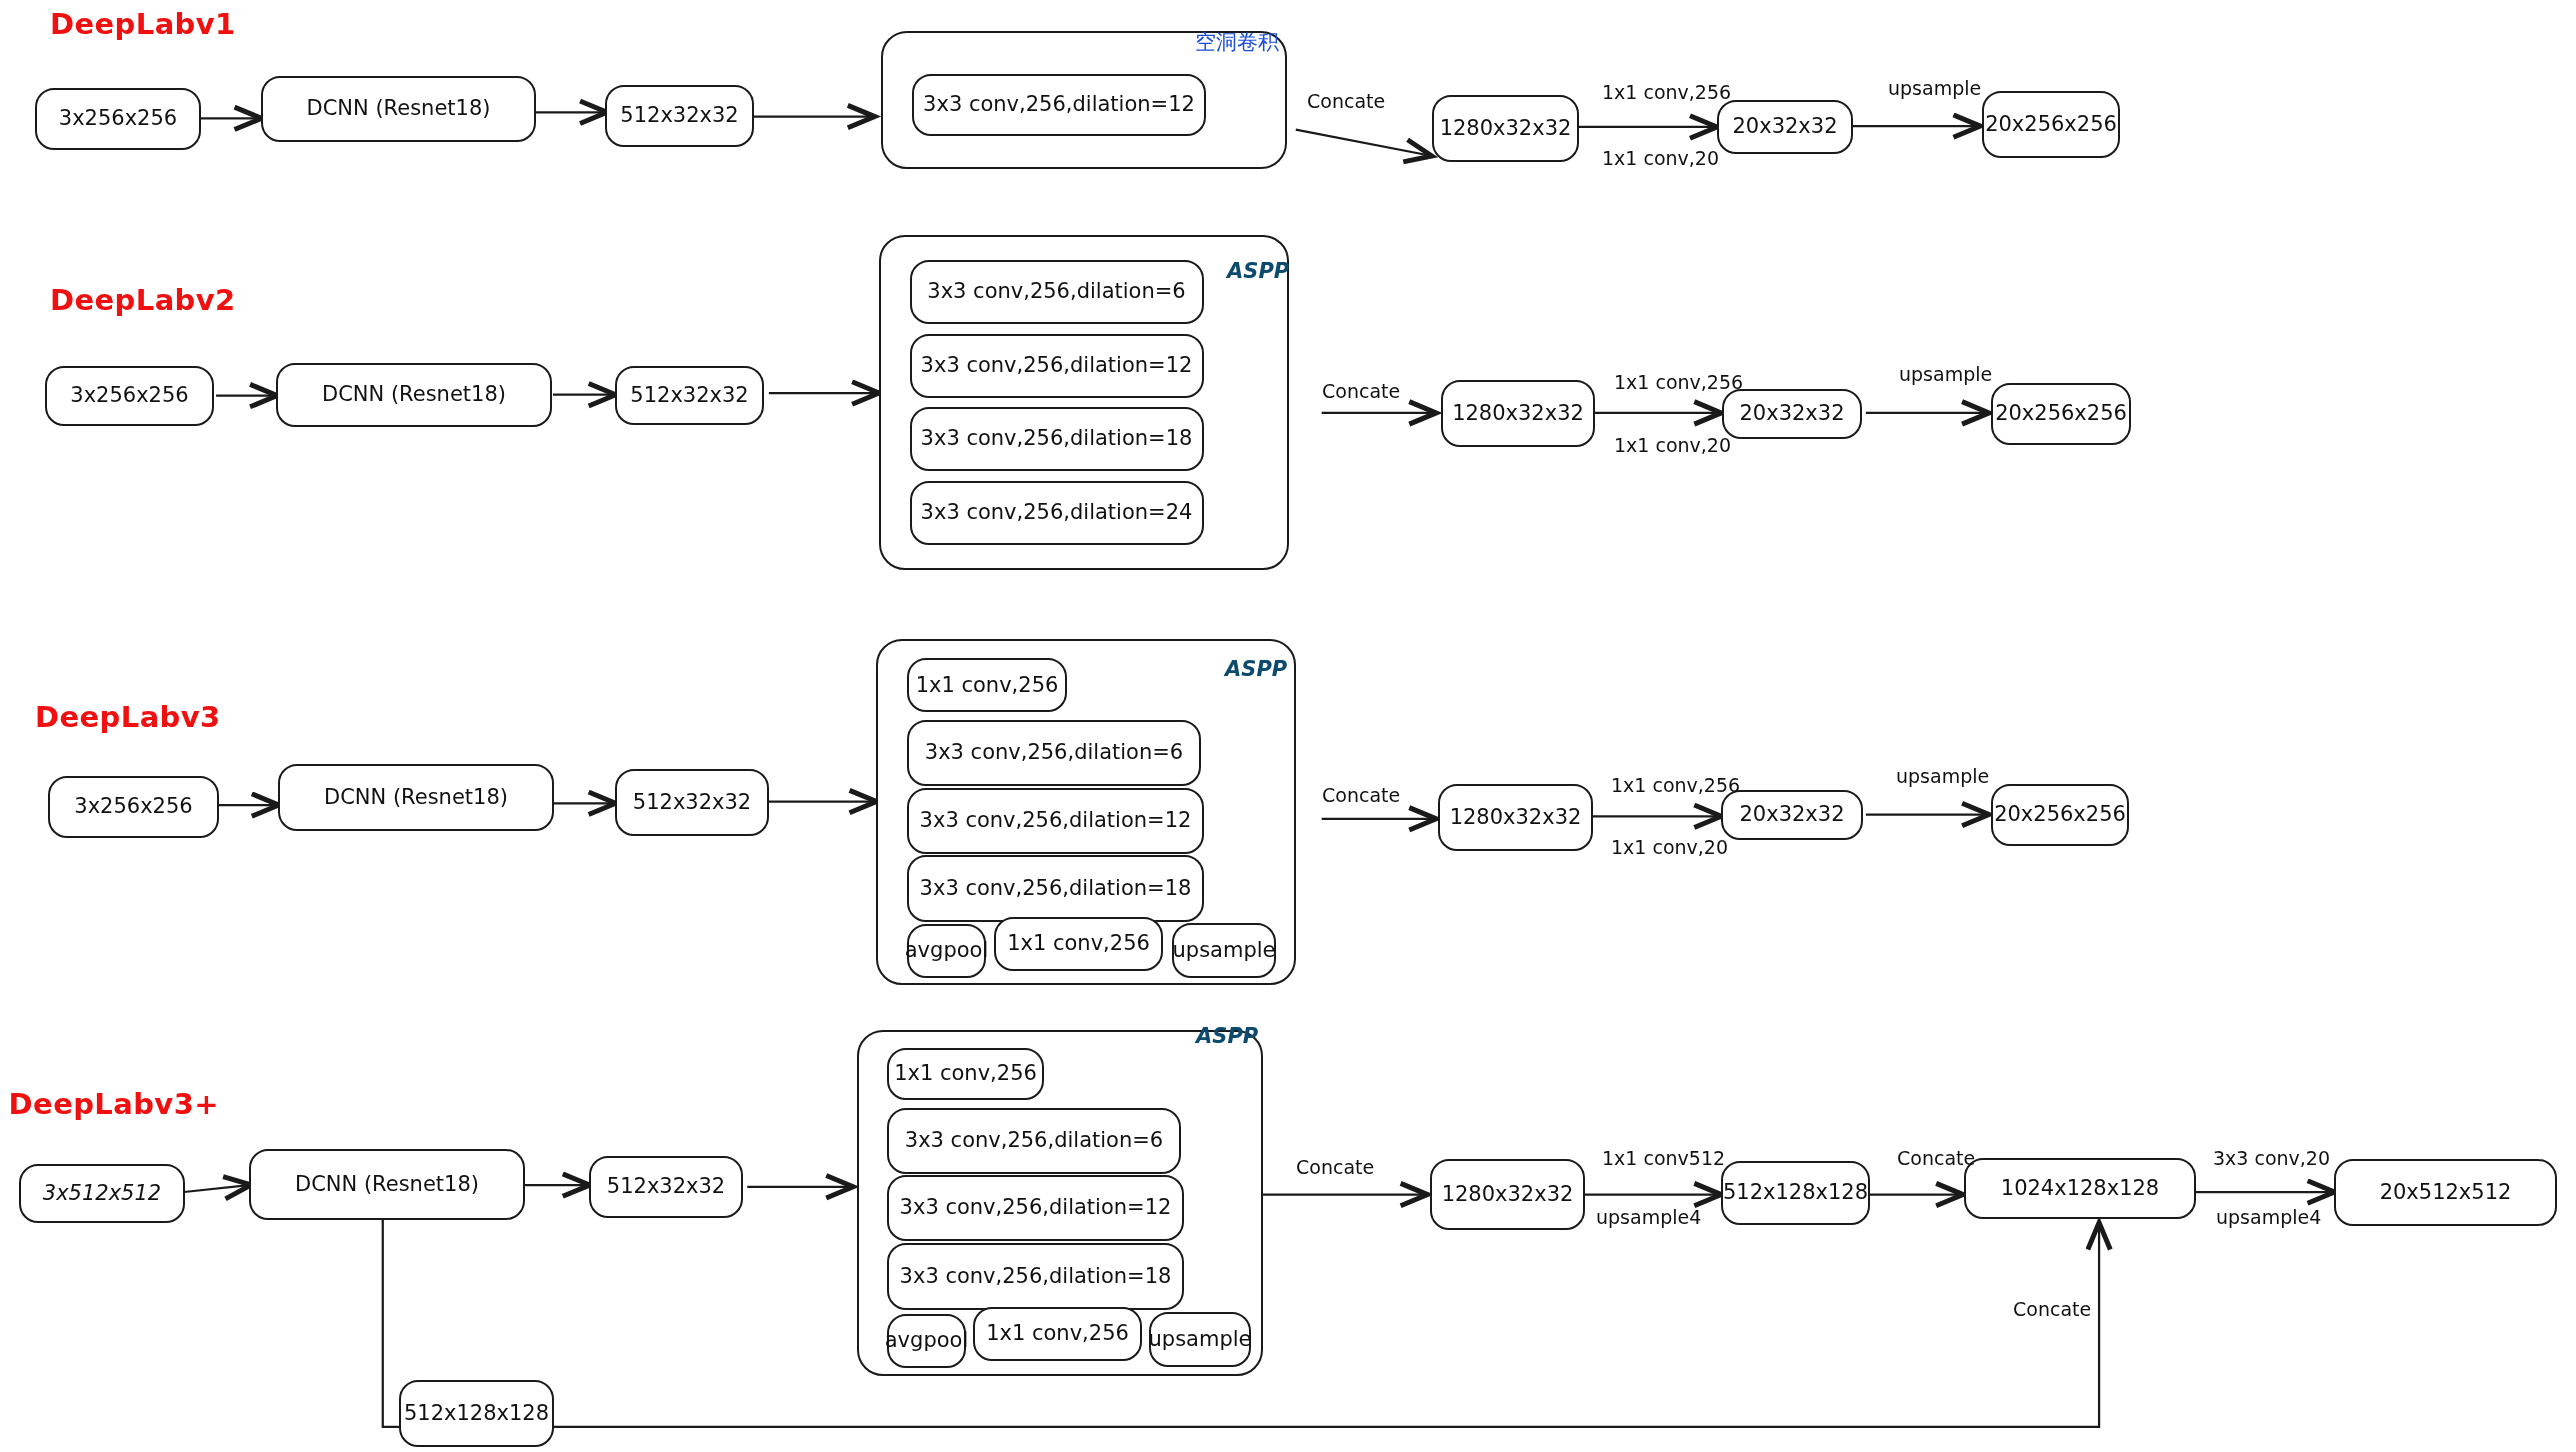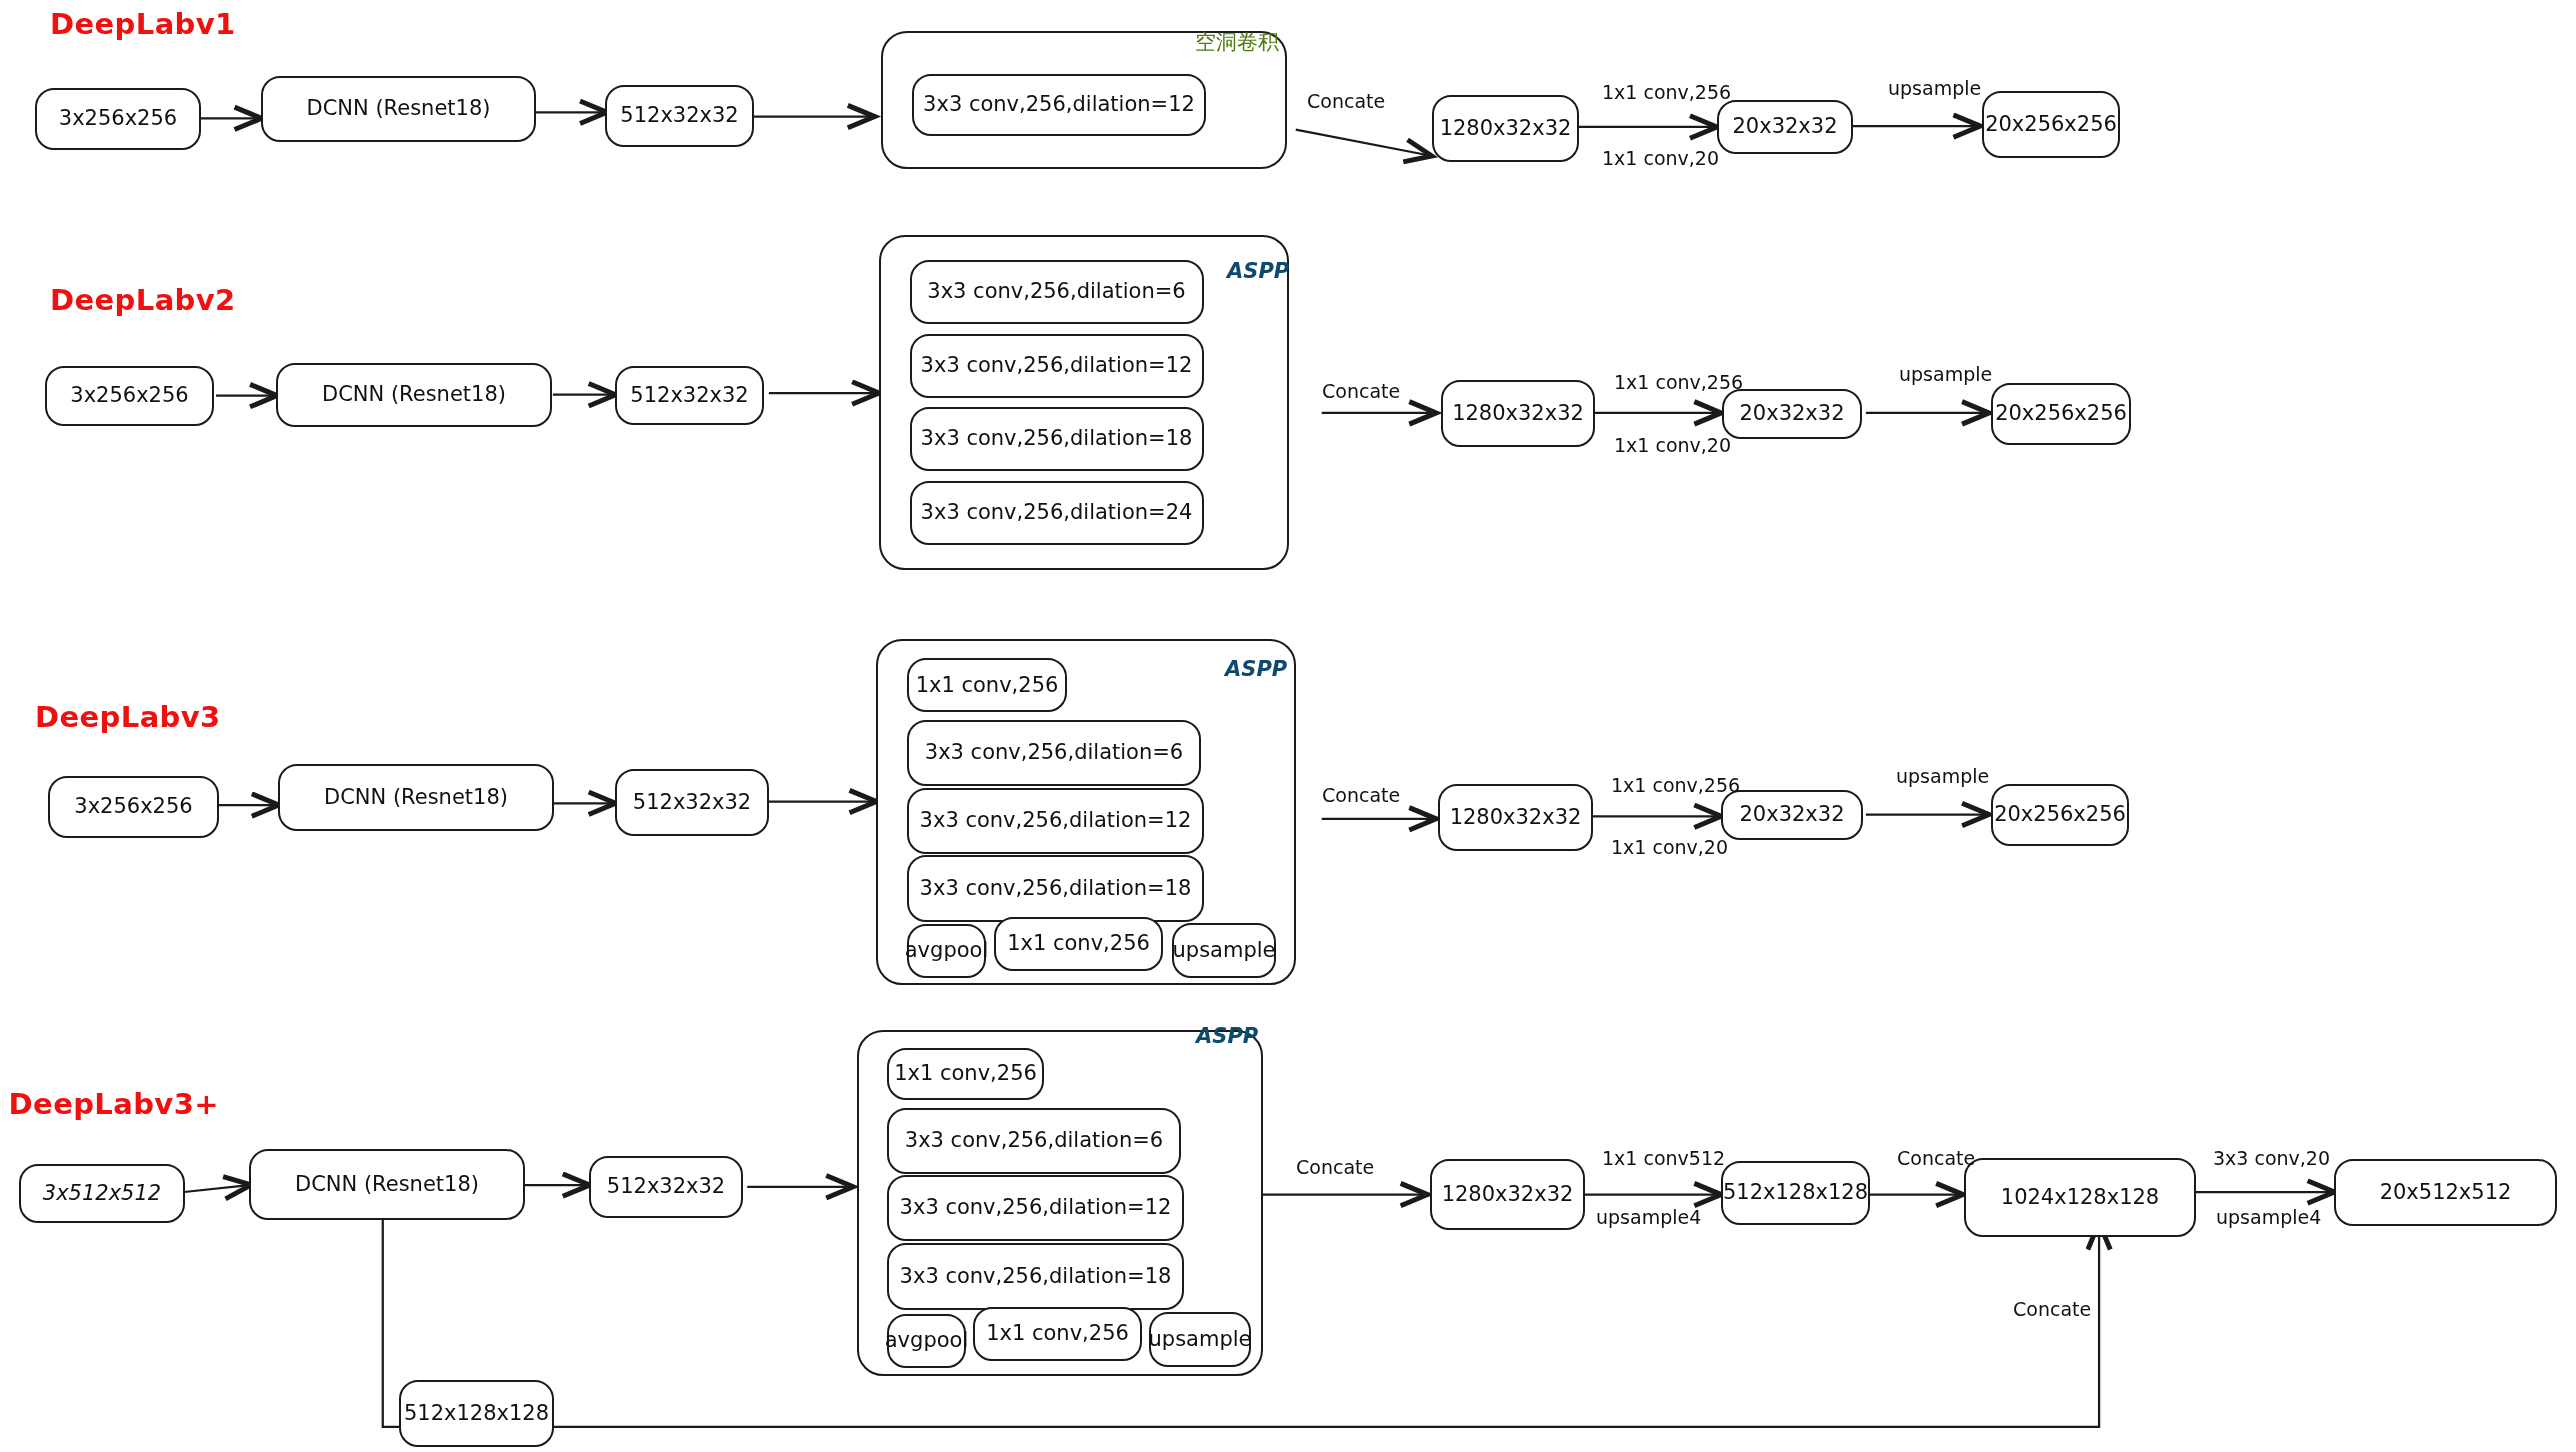--- a/index.html
+++ b/index.html
@@ -55,21 +55,21 @@
   .red-tag {
     position: absolute;
     color: #0c4a6e;
     white-space: nowrap;
     font-weight: 700;
     font-style: italic;
     z-index: 6;
   }
   .red-cjk {
     position: absolute;
-    color: #4d7c0f;
+    color: #1d4ed8;
     white-space: nowrap;
     z-index: 6;
   }
   svg.wires {
     position: absolute;
     left: 0; top: 0;
     width: 2576px;
     height: 1452px;
     z-index: 1;
     pointer-events: none;
@@ -238,21 +238,21 @@
 
   <div class="box t24" style="left:1430px; top:1159px; width:155px; height:71px;">1280x32x32</div>
 
   <div class="lbl t22" style="left:1602px; top:1149px;">1x1 conv512</div>
   <div class="lbl t22" style="left:1596px; top:1208px;">upsample4</div>
 
   <div class="box t24" style="left:1721px; top:1161px; width:149px; height:64px;">512x128x128</div>
 
   <div class="lbl t22" style="left:1897px; top:1149px;">Concate</div>
 
-  <div class="box t24" style="left:1964px; top:1158px; width:232px; height:79px;">1024x128x128</div>
+  <div class="box t24" style="left:1964px; top:1158px; width:232px; height:61px;">1024x128x128</div>
 
   <div class="lbl t22" style="left:2213px; top:1149px;">3x3 conv,20</div>
   <div class="lbl t22" style="left:2216px; top:1208px;">upsample4</div>
 
   <div class="box t24" style="left:2334px; top:1159px; width:223px; height:67px;">20x512x512</div>
 
   <div class="box t24" style="left:399px; top:1380px; width:155px; height:67px;">512x128x128</div>
 
   <div class="lbl t22" style="left:2013px; top:1300px;">Concate</div>
 

